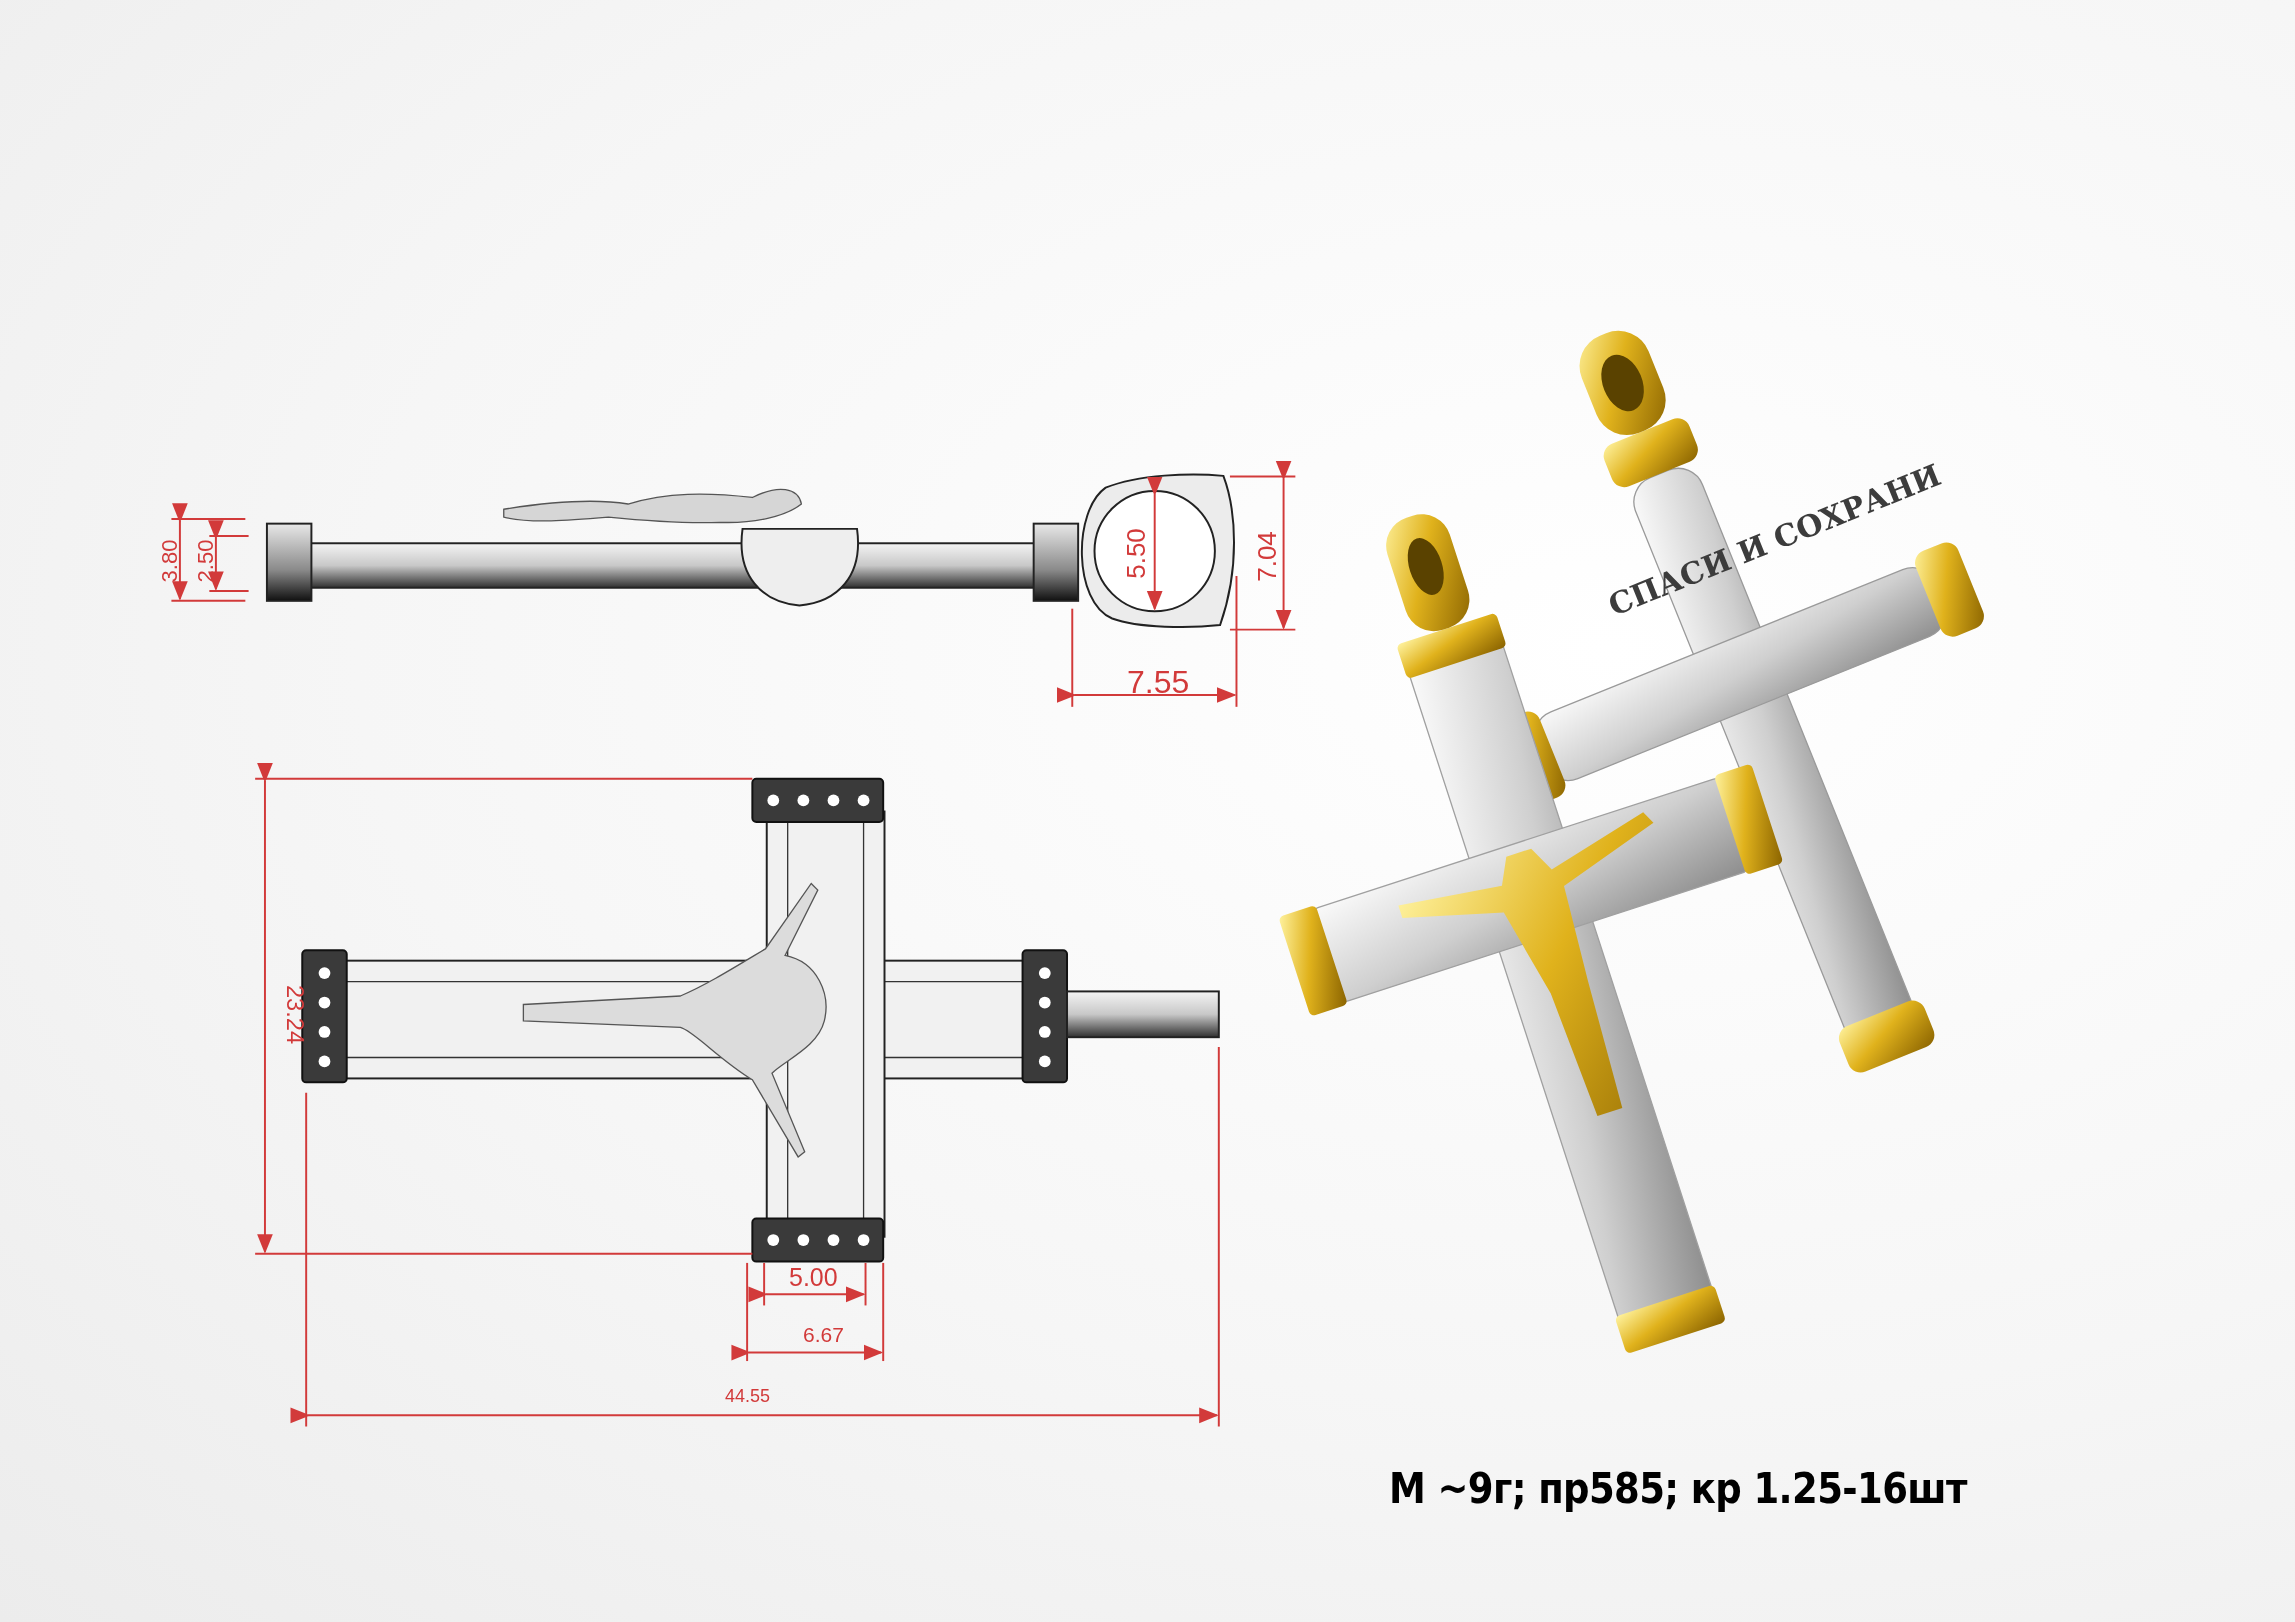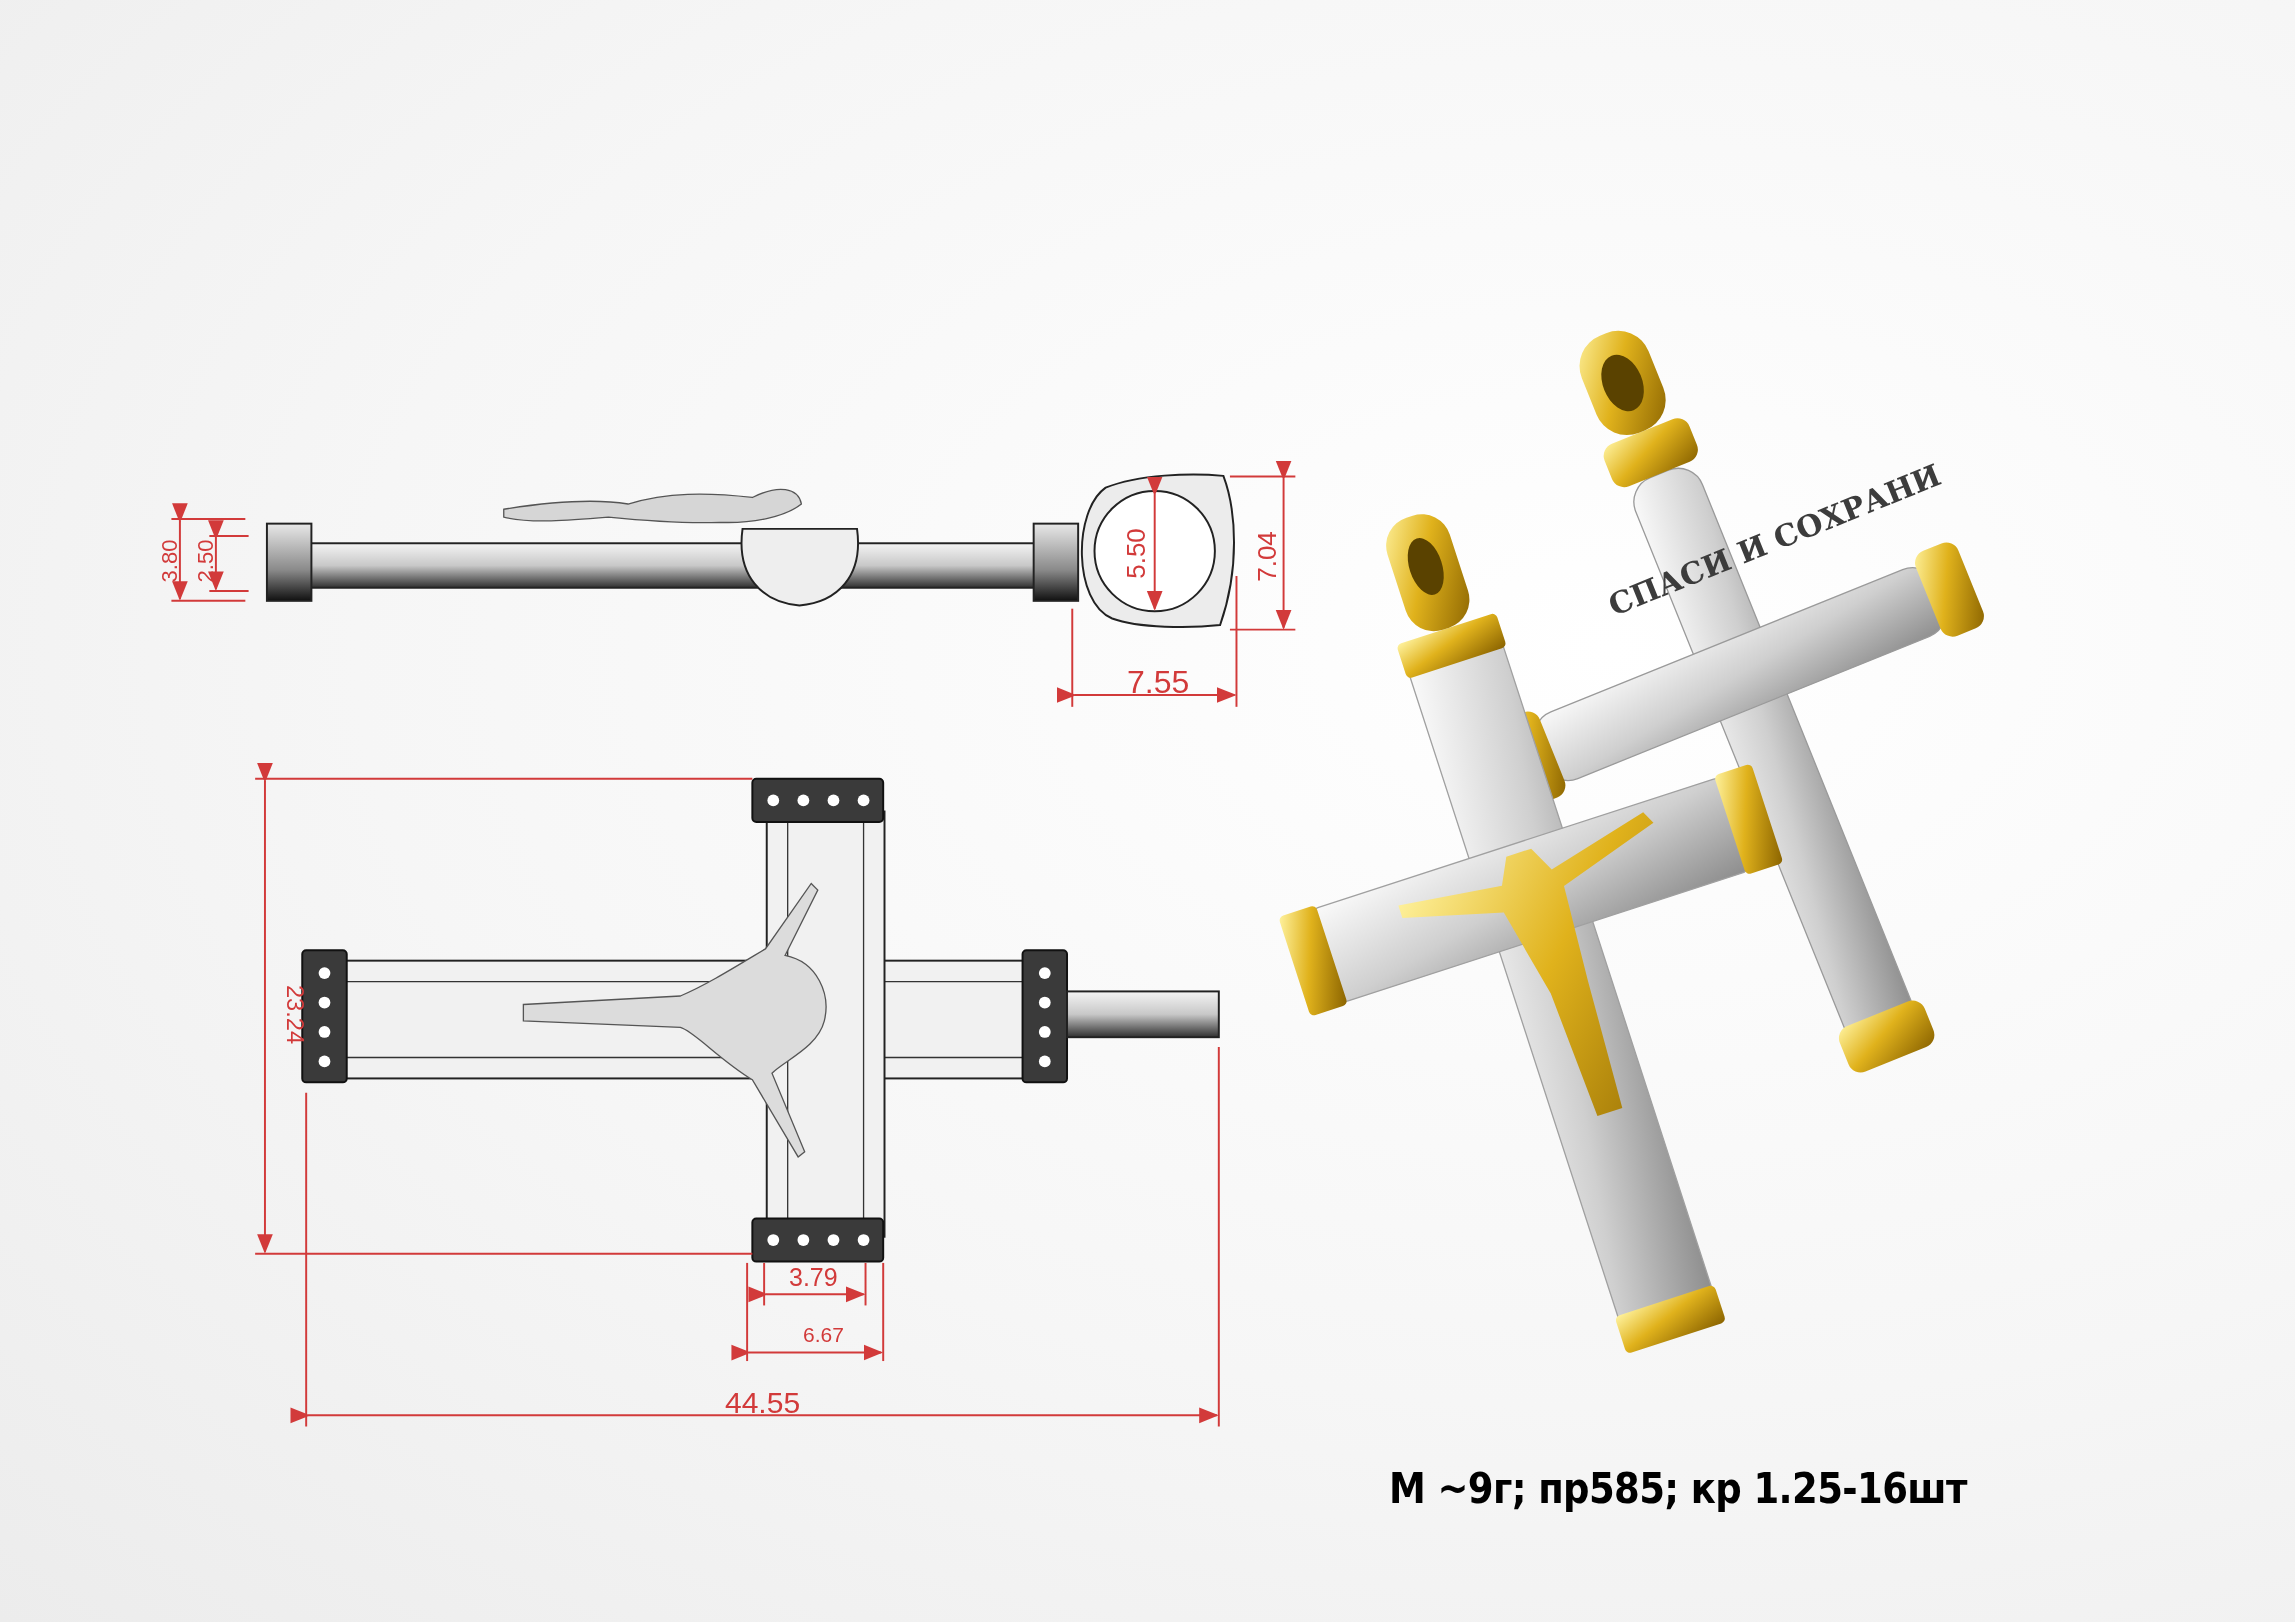--- a/index.html
+++ b/index.html
@@ -152,20 +152,20 @@
     </g>
   </g>
 </svg>
 
 <div class="dim vtext" style="left:149px;top:548px;">3.80</div>
 <div class="dim vtext" style="left:185px;top:548px;">2.50</div>
 <div class="dim vtext" style="left:1111px;top:538px;font-size:26px;">5.50</div>
 <div class="dim vtext" style="left:1242px;top:541px;font-size:26px;">7.04</div>
 <div class="dim" style="left:1127px;top:664px;font-size:32px;">7.55</div>
 <div class="dim vtext" style="left:265px;top:1001px;font-size:23.6px;transform:rotate(90deg);">23.24</div>
-<div class="dim" style="left:789px;top:1263px;font-size:25px;">3.79</div>
+<div class="dim" style="left:789px;top:1263px;font-size:25px;">5.00</div>
 <div class="dim" style="left:803px;top:1323px;font-size:21px;">6.67</div>
-<div class="dim" style="left:725px;top:1386px;font-size:30px;">44.55</div>
+<div class="dim" style="left:725px;top:1386px;font-size:18px;">44.55</div>
 
 <div class="abs" style="left:1610px;top:589px;font-family:'DejaVu Serif',serif;font-weight:bold;font-size:30px;color:#3c3c3c;transform:rotate(-22deg);transform-origin:left center;white-space:nowrap;">СПАСИ И СОХРАНИ</div>
 
 <div class="caption">М ~9г; пр585; кр 1.25-16шт</div>
 
 
 </body></html>

